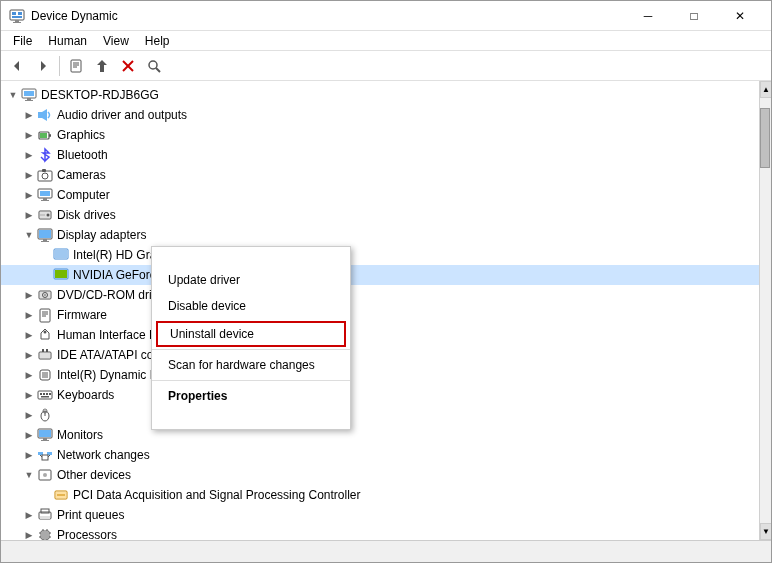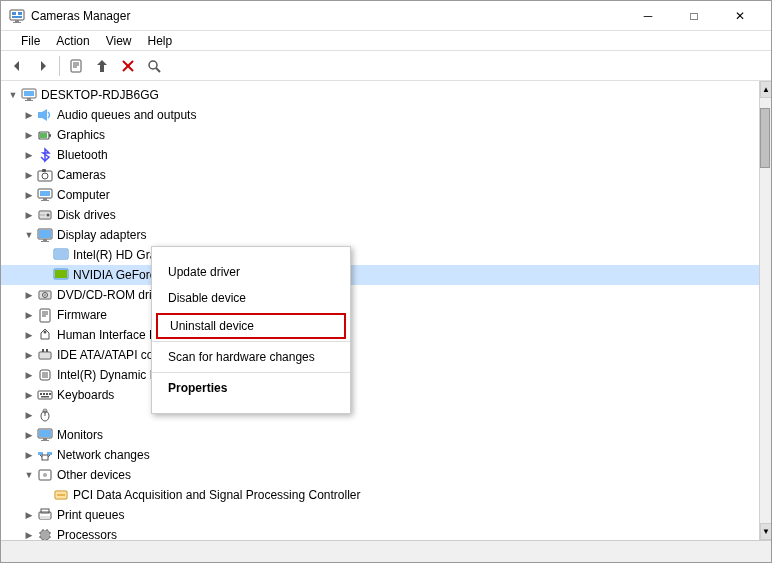--- a/index.html
+++ b/index.html
@@ -49,21 +49,21 @@
       display: flex;
       align-items: center;
       justify-content: center;
       color: #000;
     }
     .menu-bar {
       height: 20px;
       background: #fff;
       display: flex;
       align-items: center;
-      padding: 0 12px;
+      padding: 0 4px;
       border-bottom: 1px solid #e0e0e0;
     }
     .menu-item {
       padding: 2px 8px;
       cursor: pointer;
       font-size: 12px;
     }
     .toolbar {
       height: 30px;
       background: #fff;
@@ -182,21 +182,21 @@
     
     .context-menu {
       position: absolute;
       top: 165px;
       left: 150px;
       width: 200px;
       background: #fff;
       border: 1px solid #ccc;
       box-shadow: 2px 2px 6px rgba(0,0,0,0.3);
       z-index: 100;
-      padding: 12px 0;
+      padding: 20px 0;
     }
     .ctx-item {
       padding: 6px 16px;
       cursor: pointer;
       font-size: 12px;
     }
     .ctx-item.highlighted {
       background: #fff;
       border: 2px solid #cc0000;
       font-weight: normal;
@@ -218,32 +218,32 @@
     <div class="title-bar-left">
 
       <svg width="16" height="16" viewBox="0 0 16 16">
         <rect x="1" y="2" width="14" height="10" rx="1" fill="none" stroke="#555" stroke-width="1"></rect>
         <rect x="3" y="4" width="4" height="3" fill="#4a90d9"></rect>
         <rect x="9" y="4" width="4" height="3" fill="#4a90d9"></rect>
         <rect x="3" y="8" width="10" height="2" fill="#4a90d9"></rect>
         <rect x="6" y="12" width="4" height="2" fill="#888"></rect>
         <rect x="4" y="14" width="8" height="1" fill="#888"></rect>
       </svg>
-      <span class="title-bar-title">Cameras Manager</span>
+      <span class="title-bar-title">Device Dynamic</span>
     </div>
     <div class="title-bar-controls">
       <button class="title-btn">─</button>
       <button class="title-btn">□</button>
       <button class="title-btn close">✕</button>
     </div>
   </div>
 
   <div class="menu-bar">
     <span class="menu-item">File</span>
-    <span class="menu-item">Action</span>
+    <span class="menu-item">Human</span>
     <span class="menu-item">View</span>
     <span class="menu-item">Help</span>
   </div>
 
   <div class="toolbar">
     <button class="toolbar-btn">
       <svg width="14" height="14" viewBox="0 0 14 14">
         <polygon points="9,2 4,7 9,12" fill="#555"></polygon>
       </svg>
     </button>
@@ -298,21 +298,21 @@
 
       <div class="tree-item indent-2">
         <span class="expand-icon">▶</span>
         <span class="item-icon">
           <svg width="16" height="16" viewBox="0 0 16 16">
             <rect x="1" y="5" width="4" height="6" fill="#6ab4f5"></rect>
             <polygon points="5,5 10,2 10,14 5,11" fill="#6ab4f5"></polygon>
             <path d="M11,5 Q14,8 11,11" fill="none" stroke="#6ab4f5" stroke-width="1.5"></path>
           </svg>
         </span>
-        <span class="item-label">Audio queues and outputs</span>
+        <span class="item-label">Audio driver and outputs</span>
       </div>
 
       <div class="tree-item indent-2">
         <span class="expand-icon">▶</span>
         <span class="item-icon">
           <svg width="16" height="16" viewBox="0 0 16 16">
             <rect x="2" y="5" width="10" height="7" rx="1" fill="none" stroke="#555" stroke-width="1.2"></rect>
             <rect x="12" y="7" width="2" height="3" rx="1" fill="#555"></rect>
             <rect x="3" y="6" width="7" height="5" fill="#5cb85c"></rect>
           </svg>

